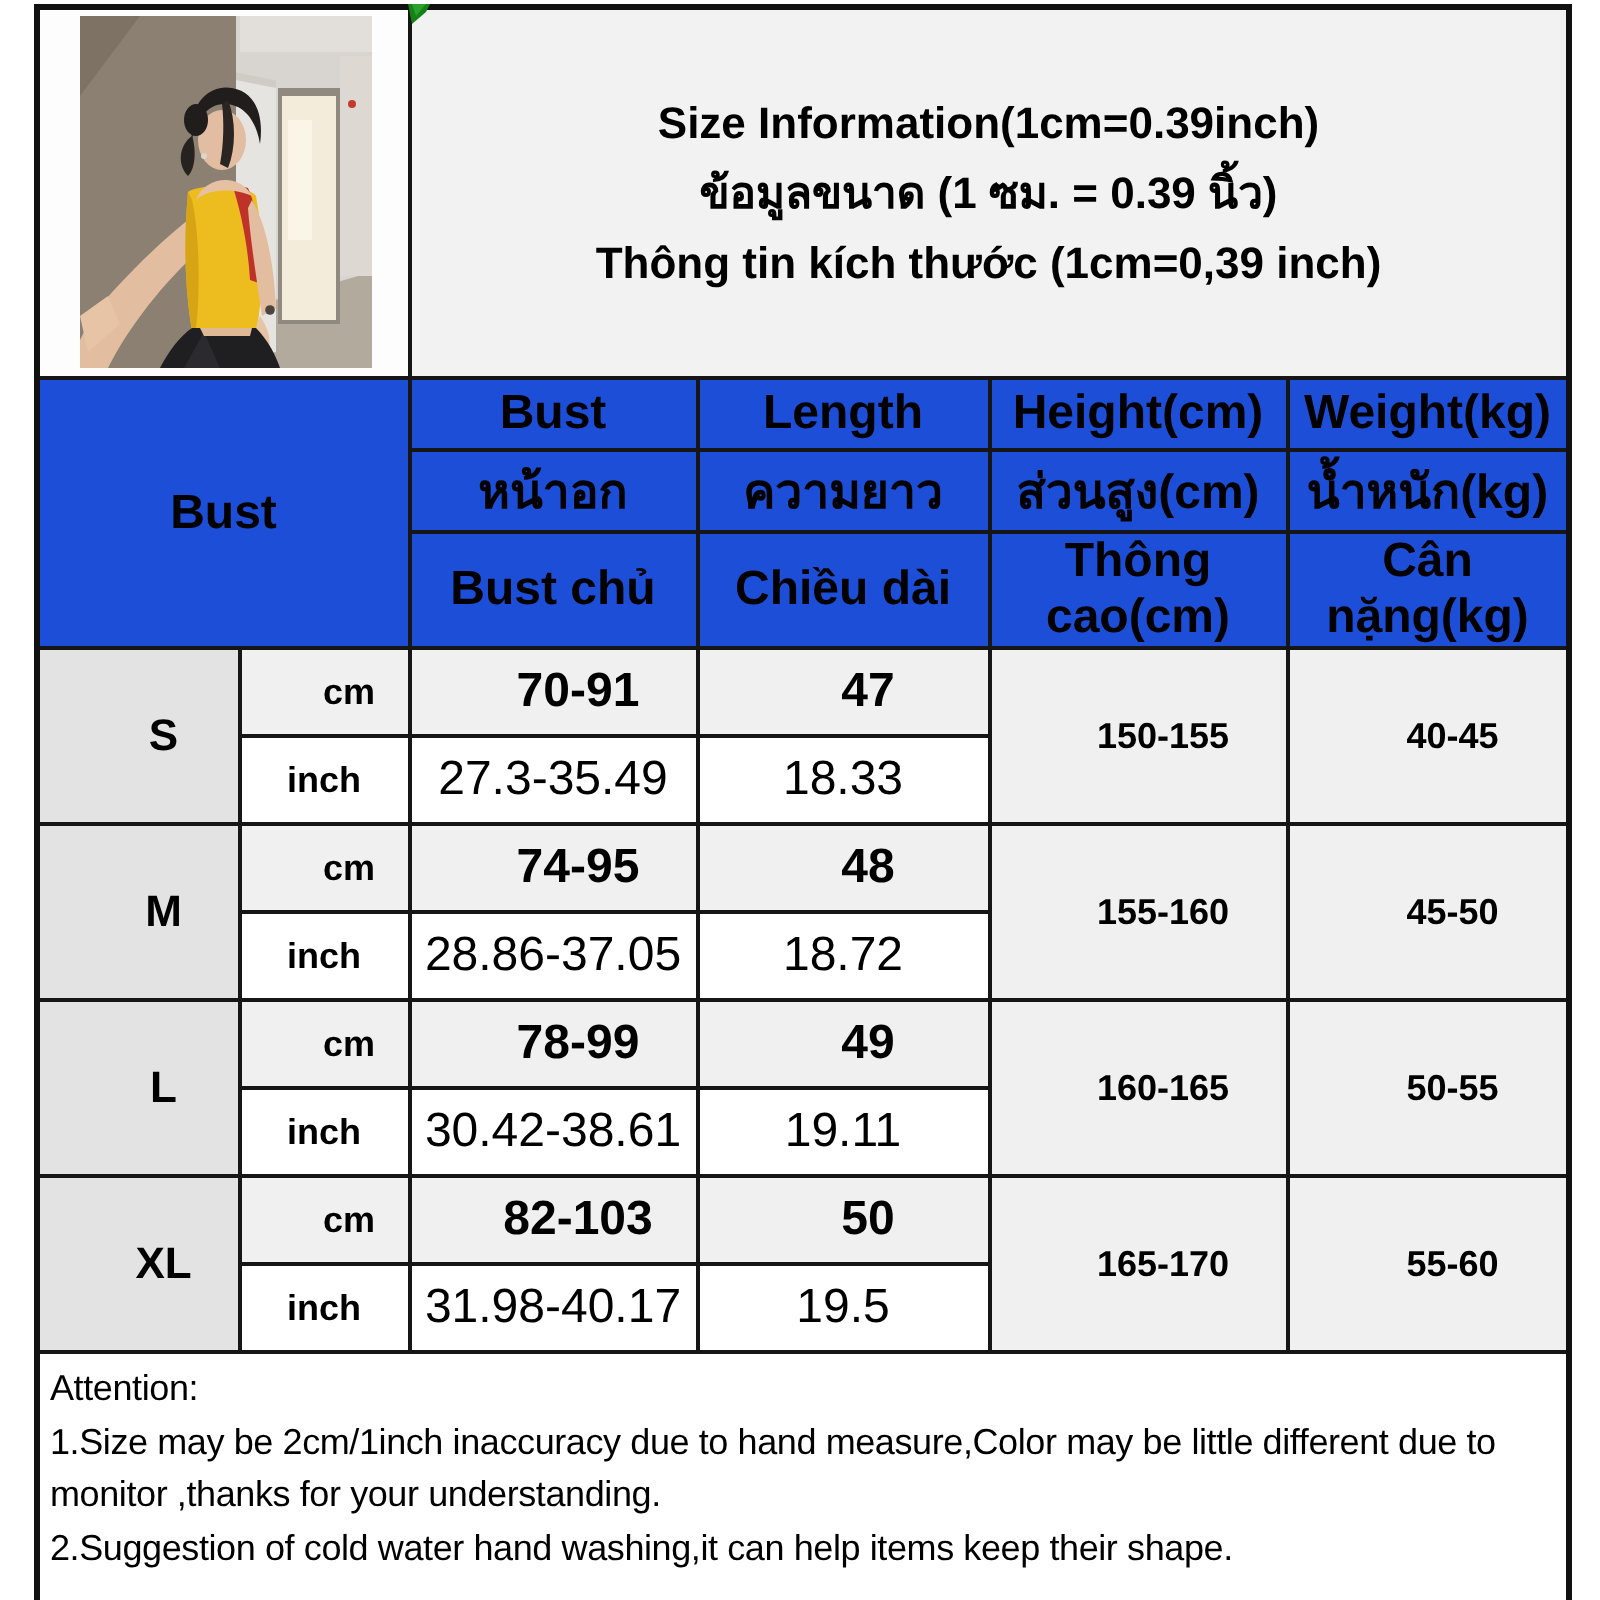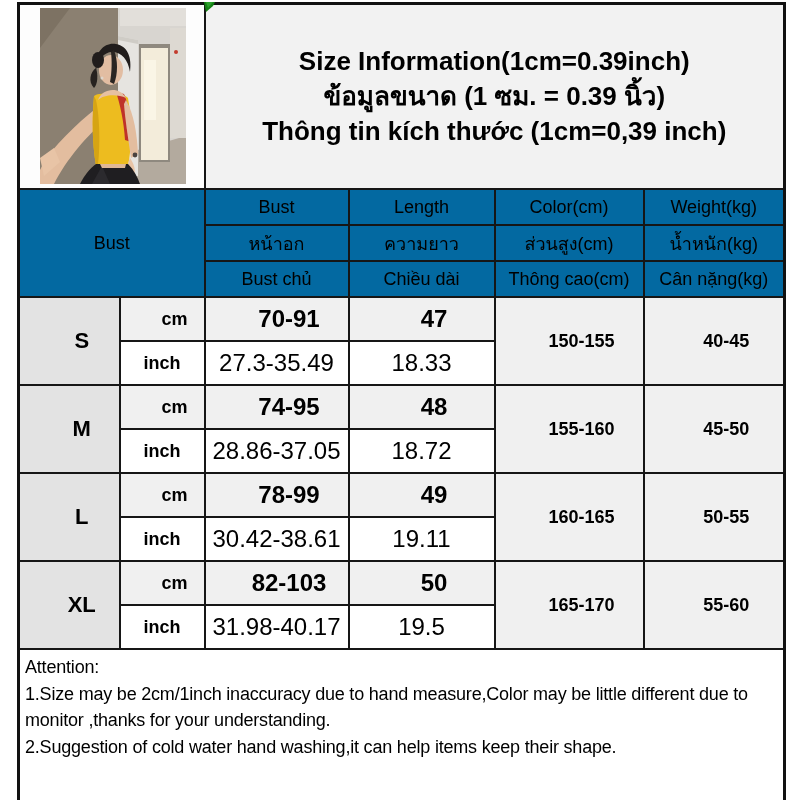--- a/index.html
+++ b/index.html
@@ -13,25 +13,25 @@
     border-collapse:collapse;table-layout:fixed;
   }
   .size-table td{
     border:2px solid #161616;text-align:center;vertical-align:middle;
     overflow:hidden;padding:0;
   }
   .size-table{border:3px solid #111;}
   
   .photo-cell{background:#fdfdfd;height:183px;}
   .title-cell{background:#f2f2f2;}
-  .title-line{font-weight:bold;font-size:26px;line-height:35px;}
+  .title-line{font-weight:bold;font-size:22px;line-height:35px;}
   .photo-wrap{width:146px;height:176px;margin:3px 16px 4px 20px;position:relative;}
   .photo-wrap svg{display:block;filter:blur(0.3px);}
   
-  .hdr td{background:#0369a1;font-weight:normal;font-size:18px;height:34px;}
+  .hdr td{background:#1d4ed8;font-weight:bold;font-size:24px;height:34px;}
   .size-big{font-size:30px;font-weight:bold;background:#e6e6e6;}
   
   .r-cm td{height:42px;background:#f0f0f0;padding-left:25px;}
   .r-in td{height:42px;background:#ffffff;}
   .size-letter{background:#e3e3e3 !important;font-weight:bold;font-size:22px;}
   .unit{font-weight:bold;font-size:18px;}
   .val{font-size:24px;}
   .val-cm{font-weight:600;}
   .val-merge{background:#f0f0f0 !important;font-weight:600;font-size:18px;}
   
@@ -112,21 +112,21 @@
       <div class="title-line">Size Information(1cm=0.39inch)</div>
       <div class="title-line">ข้อมูลขนาด (1 ซม. = 0.39 นิ้ว)</div>
       <div class="title-line">Thông tin kích thước (1cm=0,39 inch)</div>
     </td>
   </tr>
 
   <tr class="hdr">
     <td class="size-big" colspan="2" rowspan="3">Bust</td>
     <td>Bust</td>
     <td>Length</td>
-    <td>Color(cm)</td>
+    <td>Height(cm)</td>
     <td>Weight(kg)</td>
   </tr>
   <tr class="hdr">
     <td>หน้าอก</td>
     <td>ความยาว</td>
     <td>ส่วนสูง(cm)</td>
     <td>น้ำหนัก(kg)</td>
   </tr>
   <tr class="hdr">
     <td>Bust chủ</td>

